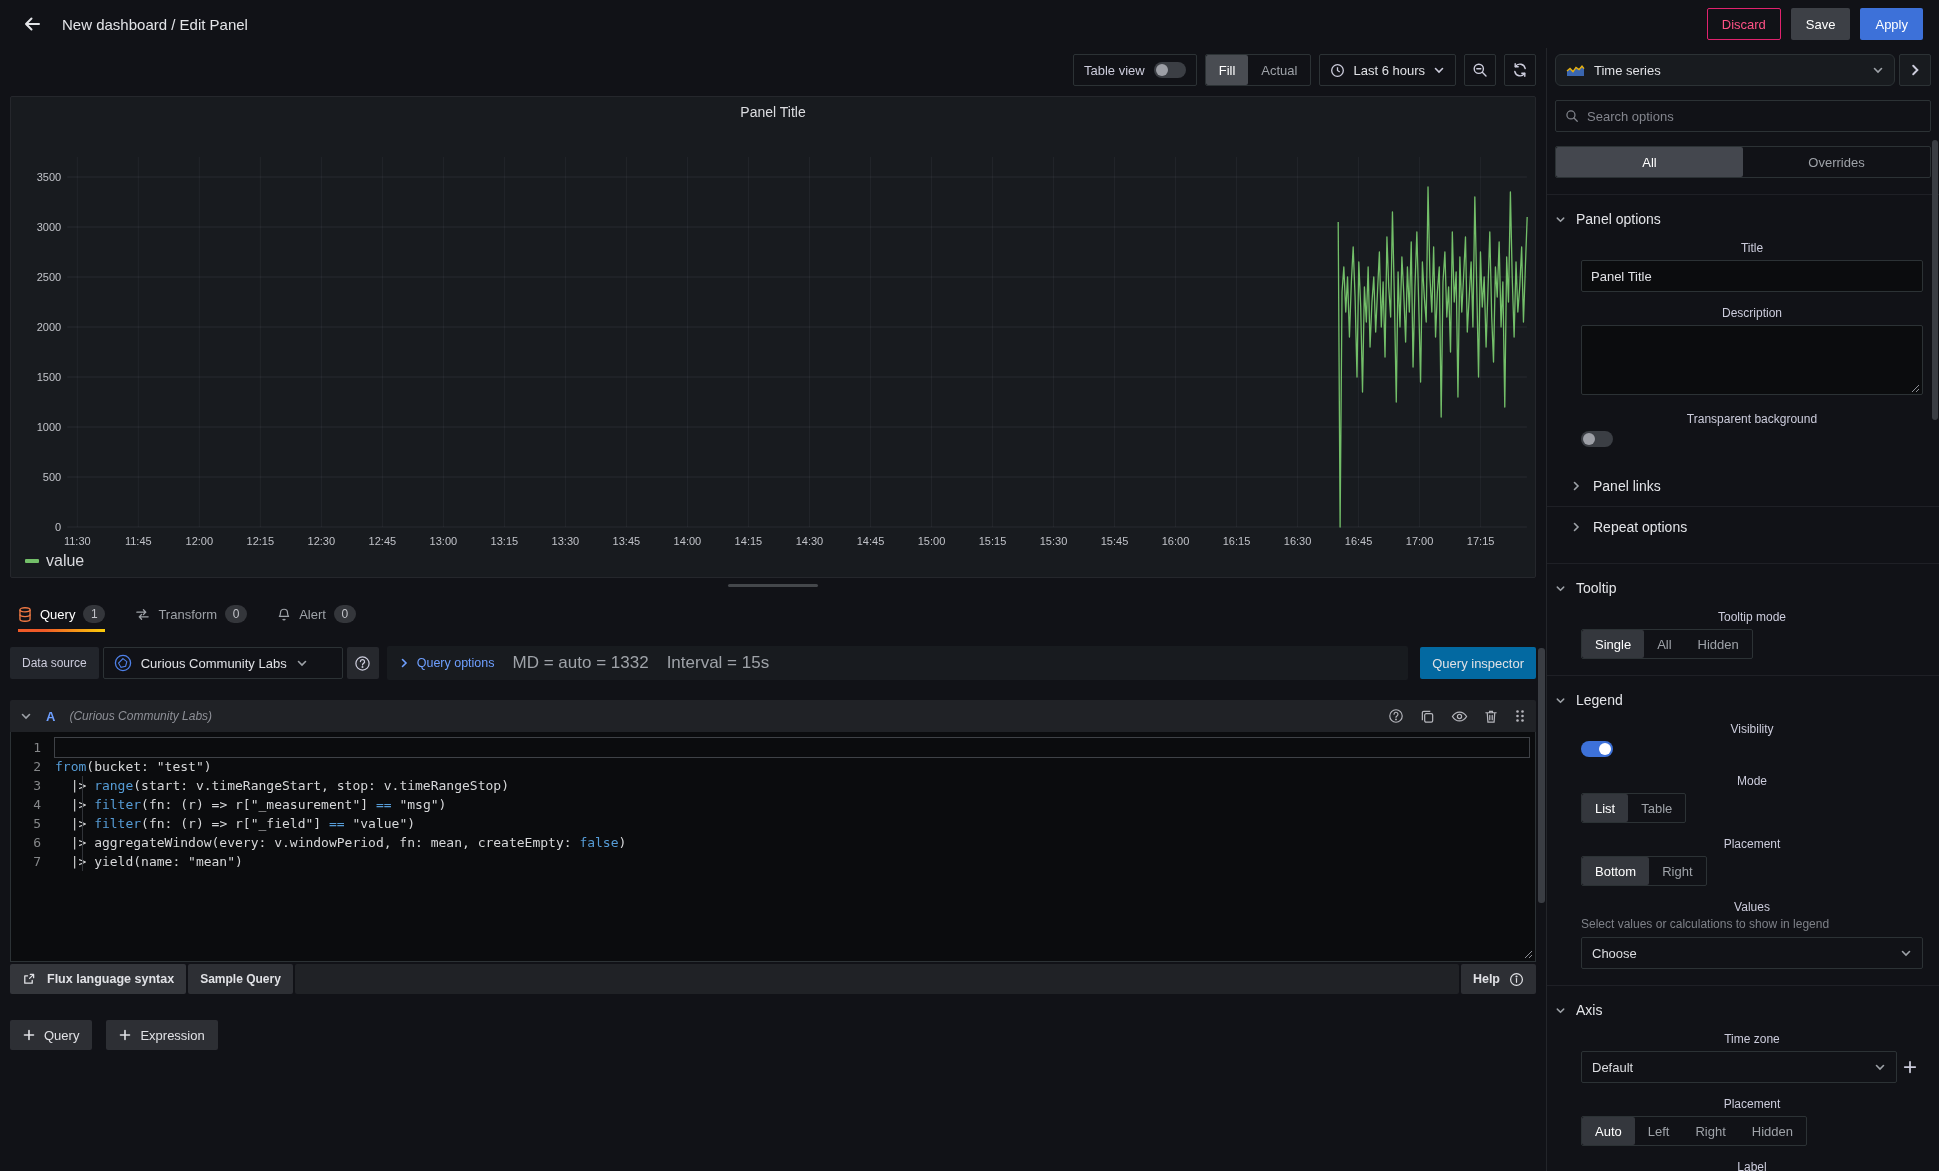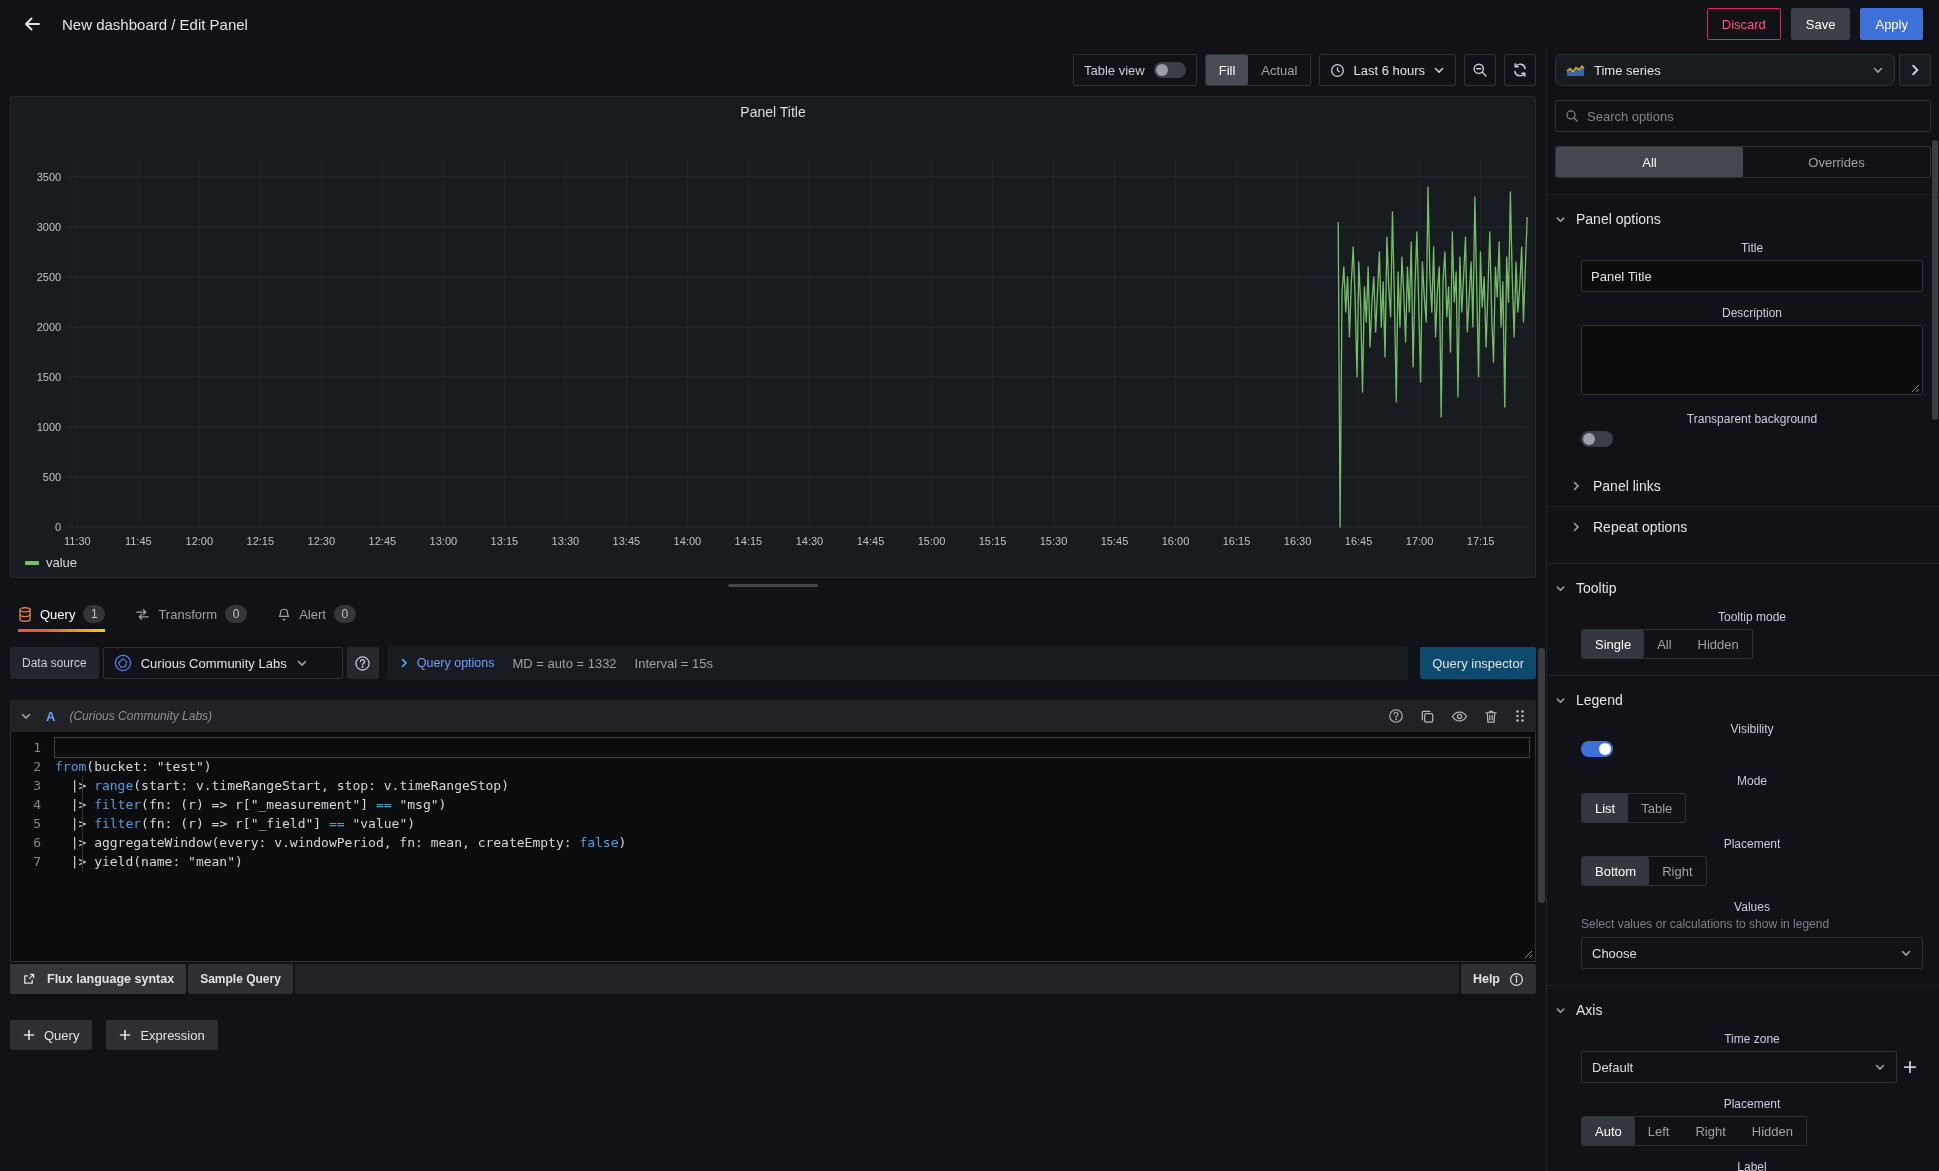--- a/index.html
+++ b/index.html
@@ -38,43 +38,43 @@
   .seg.sel { background:#494c52; color:#fff; border-radius:2px; }
   .timepick { padding:0 10px; gap:8px; cursor:pointer; color:#e0e1e5; font-weight:500; }
   .icon-btn32 { width:32px; height:32px; display:flex; align-items:center; justify-content:center; cursor:pointer; }
 
   
   .panel { margin:0 10px; height:482px; background:#181b1f; border:1px solid #25272c; border-radius:2px; position:relative; }
   .panel-title { text-align:center; padding-top:7px; font-size:14px; font-weight:500; color:#dcdde1; }
   .chart-wrap { position:absolute; left:2px; right:2px; top:22px; height:435px; }
   .legend-row { position:absolute; left:14px; bottom:7px; display:flex; align-items:center; gap:7px; cursor:pointer; }
   .legend-swatch { width:14px; height:4px; border-radius:1px; }
-  .legend-label { font-size:13px; color:#d8d9dd; }
+  .legend-label { font-size:16px; color:#d8d9dd; }
   .drag-bar { height:14px; display:flex; align-items:center; justify-content:center; }
   .drag-bar span { width:90px; height:3px; background:#44474b; border-radius:2px; cursor:row-resize; }
 
   
   .tabs { display:flex; align-items:flex-end; gap:30px; padding:4px 0 0 18px; height:40px; }
   .tab { display:flex; align-items:center; gap:8px; padding-bottom:9px; position:relative; cursor:pointer; color:#9ea2a8; font-weight:500; }
   .tab.active { color:#fff; }
   .tab.active::after { content:""; position:absolute; left:0; right:0; bottom:0; height:3px; background:linear-gradient(90deg,#f05a28 30%,#fbca0a 99%); }
   .tab .cnt { background:#34363b; color:#c3c4ca; font-size:12px; min-width:22px; height:18px; border-radius:9px; display:flex; align-items:center; justify-content:center; padding:0 6px; }
   .tab.active .ico { color:#f27a44; }
 
   
   .qwrap { padding:0 10px; }
   .ds-row { margin-top:14px; display:flex; align-items:center; height:34px; gap:4px; }
   .ds-label { background:#22252b; height:32px; display:flex; align-items:center; padding:0 12px; font-size:12px; font-weight:500; border-radius:2px; color:#ccccdc; }
   .ds-pick { background:#111217; border:1px solid #2c3235; height:32px; display:flex; align-items:center; gap:9px; padding:0 10px; border-radius:2px; cursor:pointer; min-width:240px; }
   .ds-pick .name { font-weight:500; color:#e0e1e5; }
   .help-sq { width:32px; height:32px; background:#26282d; border-radius:2px; display:flex; align-items:center; justify-content:center; cursor:pointer; }
   .qo-bar { flex:1; height:34px; background:#181b1f; border-radius:2px; display:flex; align-items:center; gap:18px; padding:0 12px; margin-left:4px; }
   .qo-link { display:flex; align-items:center; gap:8px; color:#6e9fff; font-weight:500; font-size:12.5px; cursor:pointer; }
-  .qo-stat { color:#9ea2a8; font-size:13px; }
-  .qi-btn { height:32px; background:#0c4a6e; border-radius:2px; display:flex; align-items:center; padding:0 12px; font-weight:500; color:#e0e1e5; cursor:pointer; margin-left:8px; }
+  .qo-stat { color:#9ea2a8; font-size:17px; }
+  .qi-btn { height:32px; background:#0369a1; border-radius:2px; display:flex; align-items:center; padding:0 12px; font-weight:500; color:#e0e1e5; cursor:pointer; margin-left:8px; }
 
   
   .editor { margin-top:20px; }
   .ed-head { height:32px; background:#202226; border-radius:2px 2px 0 0; display:flex; align-items:center; padding:0 10px; gap:14px; }
   .ed-ref { color:#6e9fff; font-weight:700; font-size:13px; }
   .ed-note { color:#8e9097; font-style:italic; font-size:12px; flex:1; }
   .ed-icons { display:flex; align-items:center; gap:16px; color:#b5b6bc; }
   .ed-icons .ico { cursor:pointer; }
   .code-area { background:#0b0c0e; border:1px solid #2c3235; border-top:none; height:230px; position:relative; font-family:"DejaVu Sans Mono", monospace; font-size:13px; line-height:19px; padding-top:6px; }
   .code-line { display:flex; height:19px; white-space:pre; }

